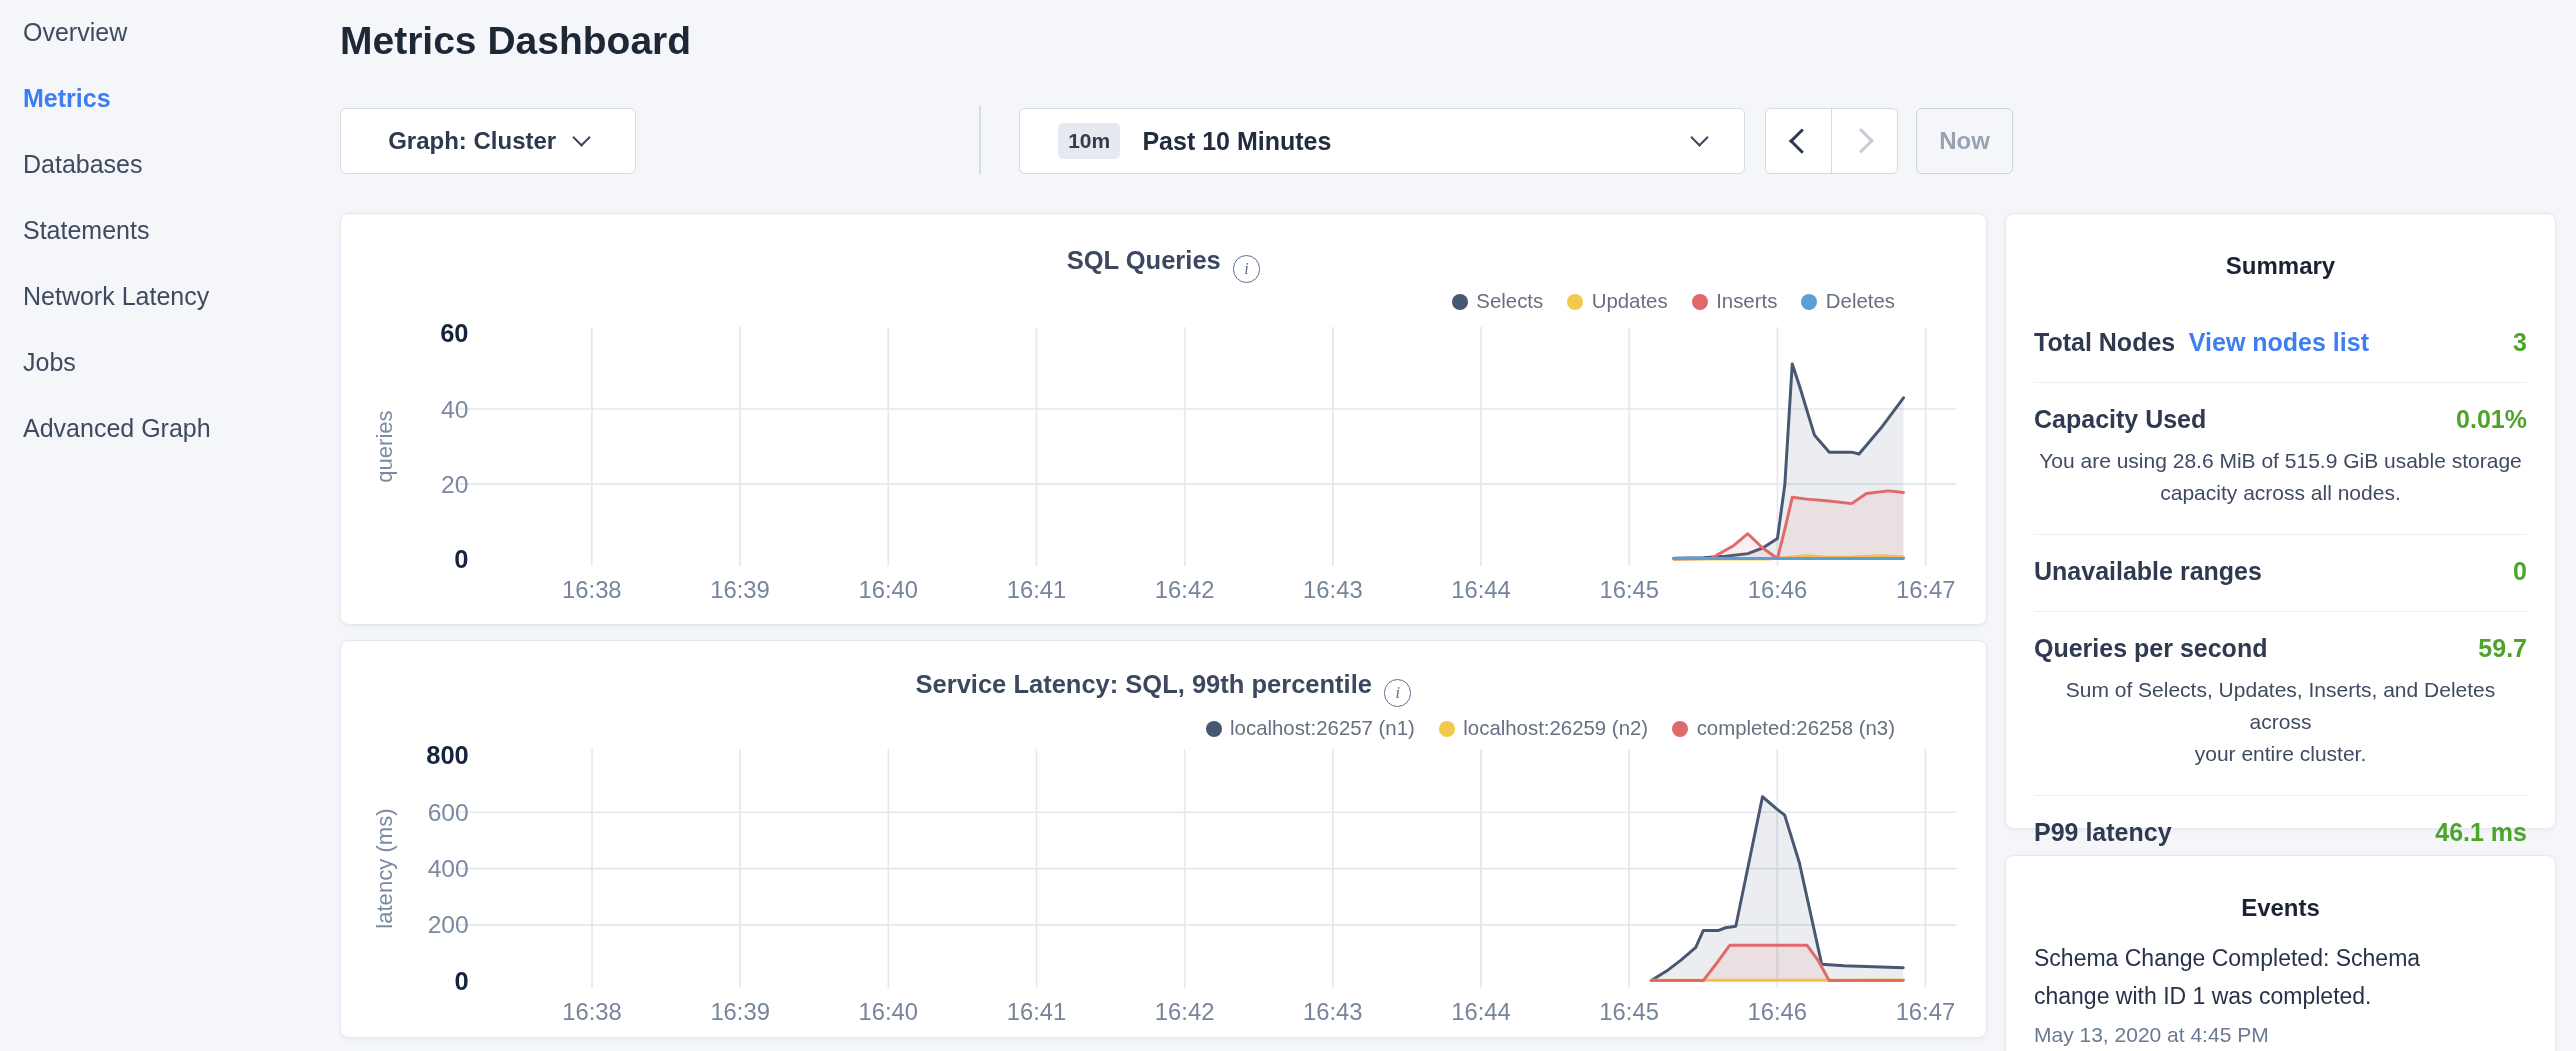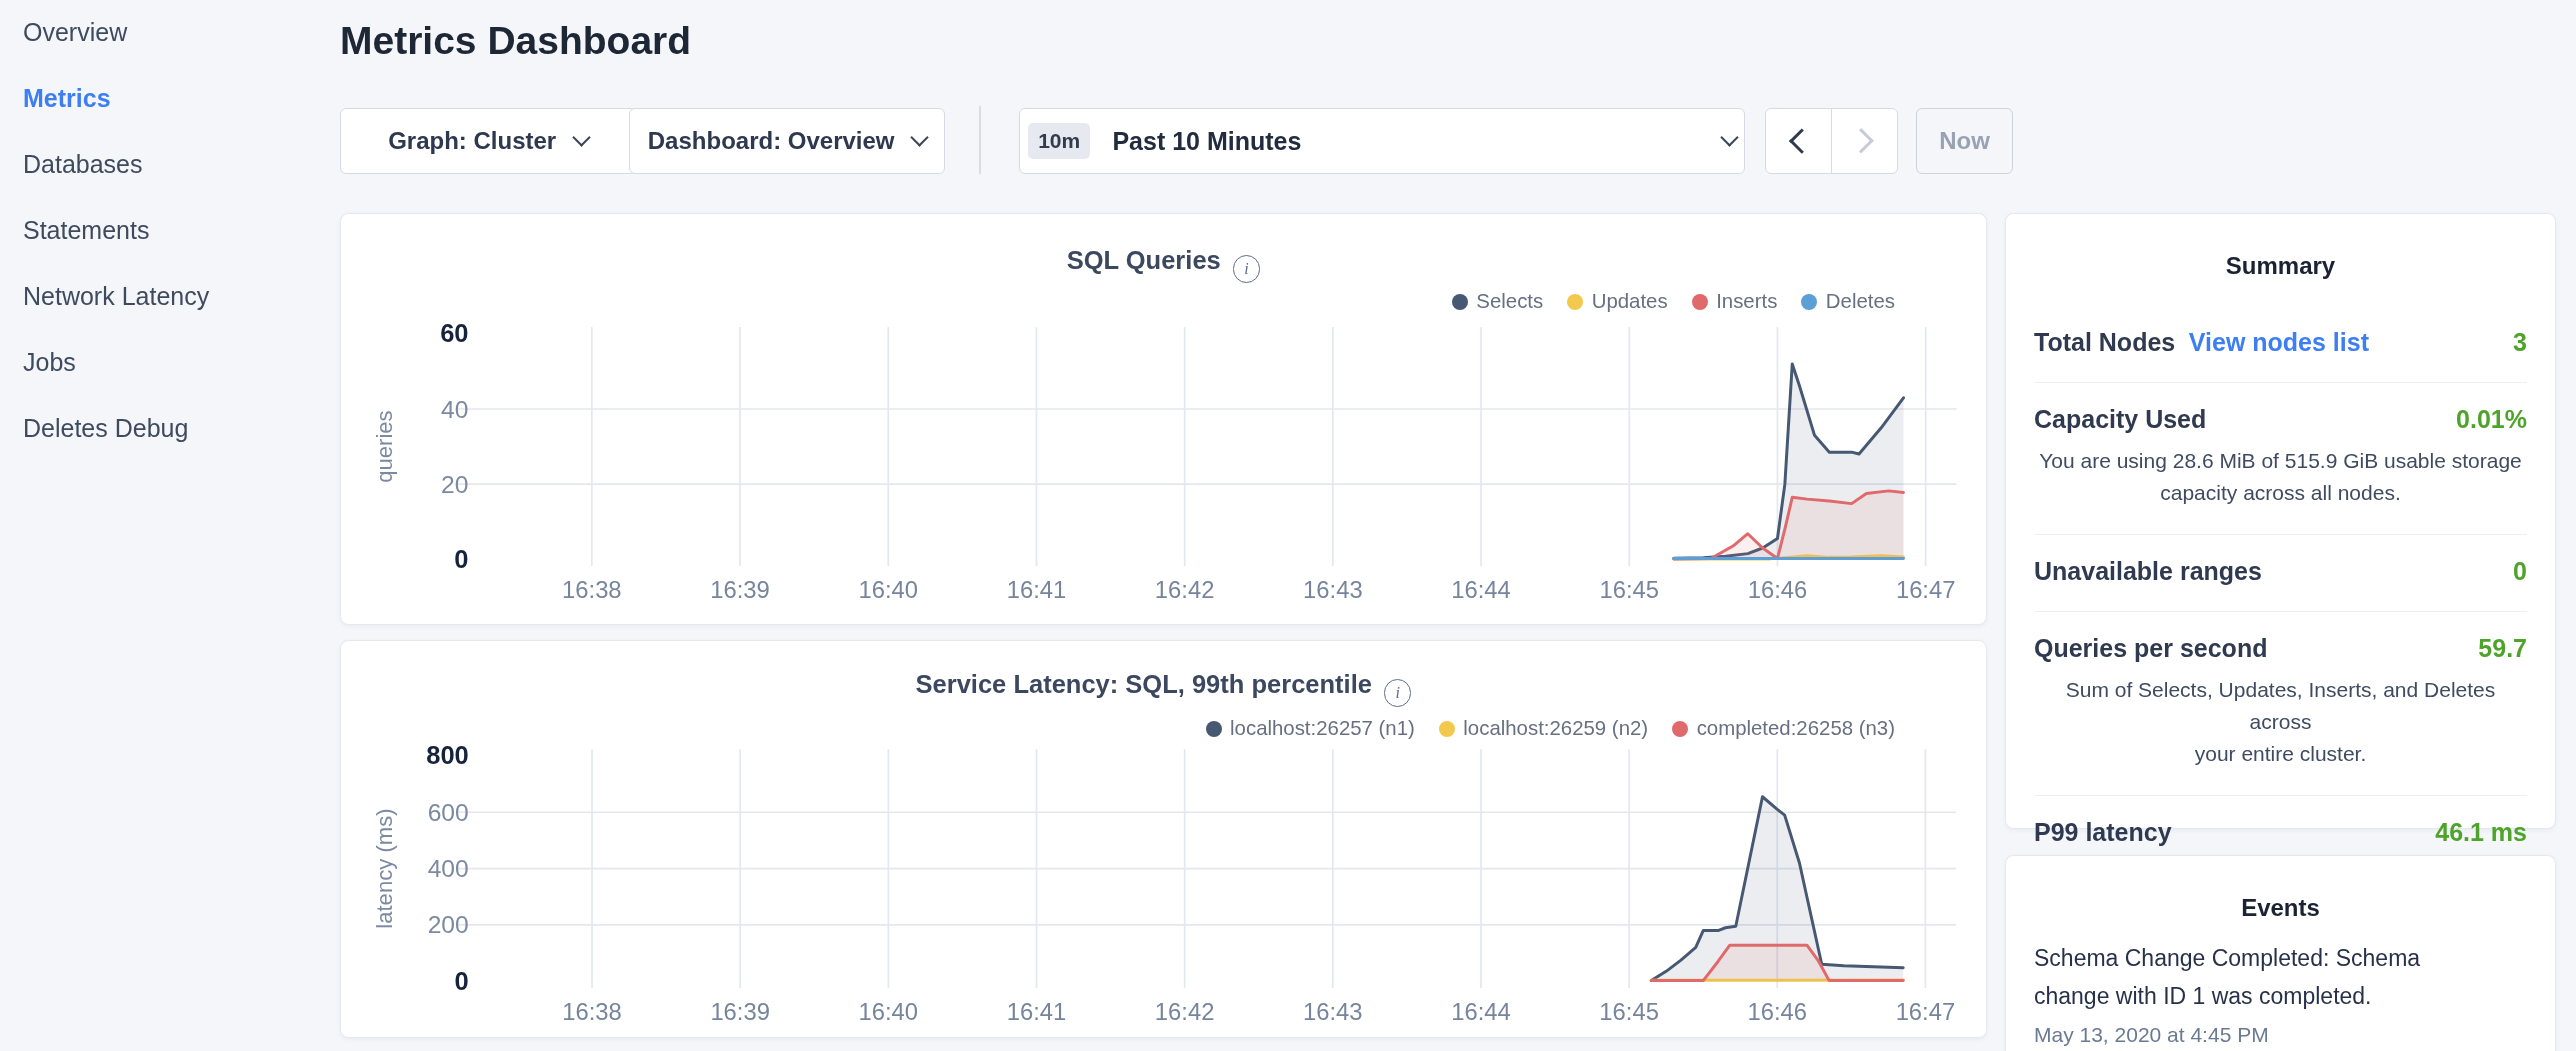--- a/index.html
+++ b/index.html
@@ -15,21 +15,21 @@
 
   
   .tb-btn{position:absolute;top:108px;height:66px;background:#fff;border:1.7px solid #d5dae3;border-radius:6px;
           display:flex;align-items:center;justify-content:center;gap:18.7px;box-sizing:border-box;
           font-size:24px;font-weight:700;color:#2e3950;cursor:pointer;}
   .chev-d{width:11px;height:11px;border-right:2.6px solid #3a465c;border-bottom:2.6px solid #3a465c;
           transform:rotate(45deg);margin-top:-6.8px;}
   .tb-divider{position:absolute;left:979px;top:106px;width:1.7px;height:68px;background:#d8dde5;}
   .time-select{position:absolute;left:1019px;top:108px;width:726px;height:66px;background:#fff;
           border:1.7px solid #d5dae3;border-radius:6px;box-sizing:border-box;display:flex;align-items:center;
-          padding:0 8px;cursor:pointer;}
+          padding:0 38px;cursor:pointer;}
   .time-badge{background:#e6eaf0;border-radius:5.1px;padding:6px 10.2px;font-size:21px;font-weight:700;color:#333c4d;}
   .time-label{margin-left:22px;font-size:25px;font-weight:700;color:#222c3f;}
   .time-select .chev-d{margin-left:auto;border-width:2.1px;border-color:#3a465c;}
   .arrow-group{position:absolute;left:1765px;top:108px;width:133px;height:66px;background:#fff;
           border:1.7px solid #d5dae3;border-radius:6px;box-sizing:border-box;display:flex;}
   .arrow-cell{flex:1;display:flex;align-items:center;justify-content:center;cursor:pointer;}
   .arrow-cell:first-child{border-right:1.7px solid #d5dae3;}
   .chev-l{width:14.5px;height:14.5px;border-left:3.4px solid #2e3a4e;border-bottom:3.4px solid #2e3a4e;transform:rotate(45deg);margin-left:6.8px;}
   .chev-r{width:14.5px;height:14.5px;border-right:3.4px solid #c5ccd6;border-bottom:3.4px solid #c5ccd6;transform:rotate(-45deg);margin-right:6.8px;}
   .now-btn{position:absolute;left:1916px;top:108px;width:97px;height:66px;border:1.7px solid #ccd3dd;border-radius:6px;
@@ -77,31 +77,27 @@
 
 <div class="root">
 
   <div>
     <div class="side-item" style="top:17px">Overview</div>
     <div class="side-item active" style="top:83px">Metrics</div>
     <div class="side-item" style="top:149px">Databases</div>
     <div class="side-item" style="top:215px">Statements</div>
     <div class="side-item" style="top:281px">Network Latency</div>
     <div class="side-item" style="top:347px">Jobs</div>
-    <div class="side-item" style="top:413px">Deletes Debug</div>
+    <div class="side-item" style="top:413px">Advanced Graph</div>
   </div>
 
   <div class="page-title">Metrics Dashboard</div>
 
   <div class="tb-btn" style="left:340px;width:296px">
     <span>Graph: Cluster</span>
-    <span class="chev-d"></span>
-  </div>
-  <div class="tb-btn" style="left:629px;width:316px">
-    <span>Dashboard: Overview</span>
     <span class="chev-d"></span>
   </div>
   <div class="tb-divider"></div>
   <div class="time-select">
     <span class="time-badge">10m</span>
     <span class="time-label">Past 10 Minutes</span>
     <span class="chev-d"></span>
   </div>
   <div class="arrow-group">
     <div class="arrow-cell">

